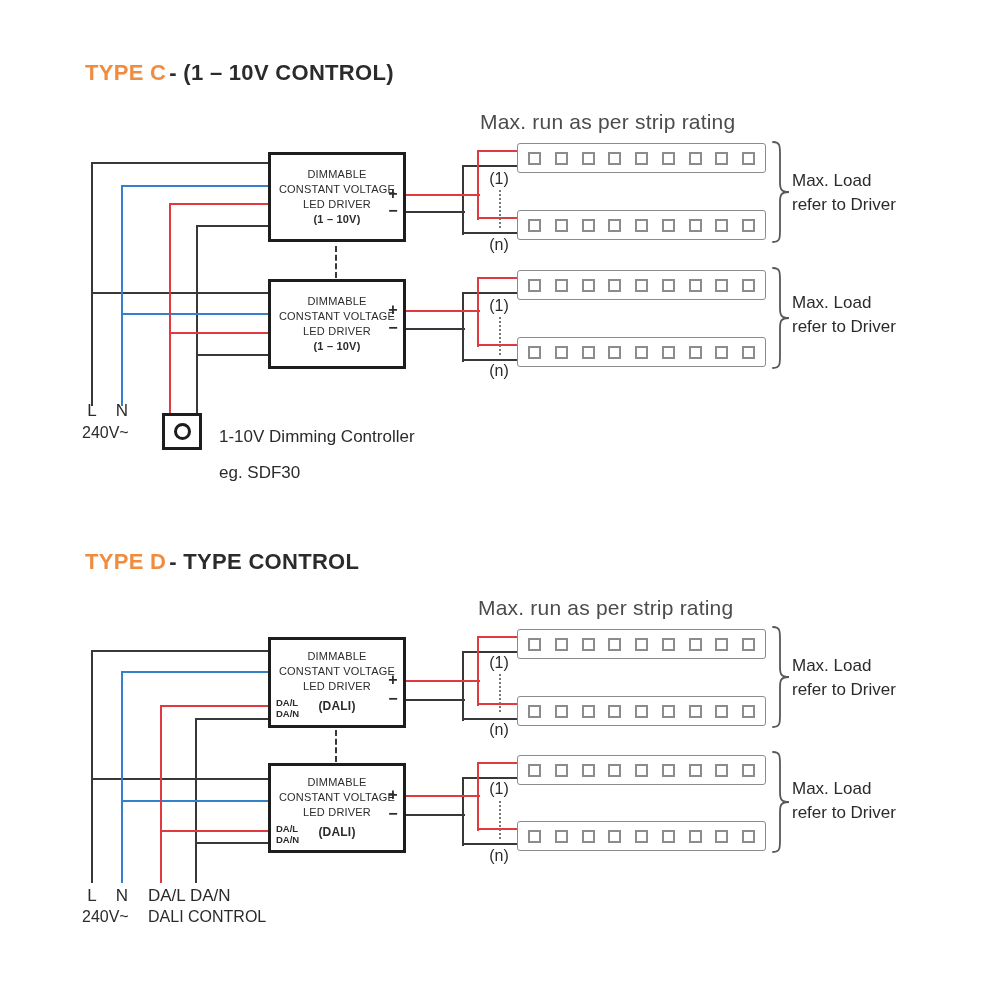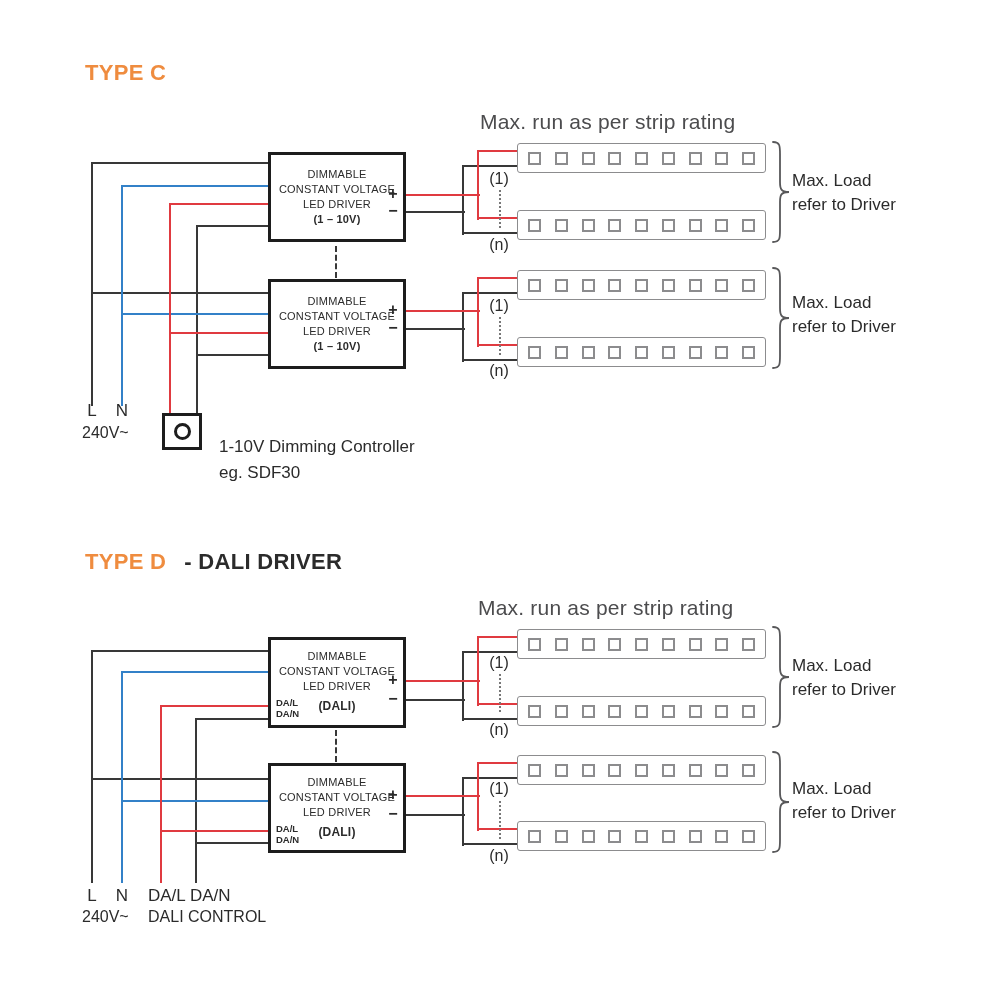--- a/index.html
+++ b/index.html
@@ -1,18 +1,18 @@
 <!DOCTYPE html>
 <html><head>
 <meta charset="utf-8">
 <style>
   html,body{margin:0;padding:0;background:#ffffff;}
   #canvas{position:relative;width:1000px;height:1000px;background:#fff;
           font-family:"Liberation Sans",sans-serif;overflow:hidden;color:#2b2b2b;}
-  .title{position:absolute;display:flex;gap:18px;font-size:22px;font-weight:bold;
+  .title{position:absolute;display:flex;gap:3px;font-size:22px;font-weight:bold;
          color:#2b2b2b;letter-spacing:.3px;white-space:nowrap;align-items:flex-end;}
   .title .hl{color:#EF8C3F;}
   .heading{position:absolute;font-size:21px;color:#4c4c4e;letter-spacing:.2px;white-space:nowrap;}
   .driver{position:absolute;left:268px;width:138px;box-sizing:border-box;background:#fff;
           border:3px solid #1d1d1d;text-align:center;padding-top:12px;z-index:3;}
   .driver.d{padding-top:9px;}
   .dl{font-size:11px;line-height:15px;letter-spacing:.2px;white-space:nowrap;}
   .bold{font-weight:bold;}
   .da-cluster{position:relative;height:26px;margin-top:2px;}
   .da{position:absolute;left:5px;font-size:9.5px;font-weight:bold;line-height:10px;}
@@ -37,20 +37,21 @@
   .ctrltext{position:absolute;left:219px;font-size:17px;line-height:18px;white-space:nowrap;}
   .wire{position:absolute;z-index:1;}
 </style>
 </head>
 <body>
 
 <div id="canvas">
 
   <div class="title" style="left:85px;top:60px">
     <span class="hl">TYPE C</span>
+    <span>- (1 – 10V CONTROL)</span>
   </div>
   <div class="heading" style="left:480px;top:110px">Max. run as per strip rating</div>
 
   <div class="driver" style="top:152px;height:90px">
     <div class="dl">DIMMABLE</div>
     <div class="dl">CONSTANT VOLTAGE</div>
     <div class="dl">LED DRIVER</div>
     <div class="dl bold">(1 – 10V)</div>
   </div>
   <div class="sign" style="left:382px;top:186px">+</div>
@@ -128,26 +129,26 @@
     <div>Max. Load</div>
     <div>refer to Driver</div>
   </div>
 
   <div class="lbl lbl-c" style="left:83px;top:401px">L</div>
   <div class="lbl lbl-c" style="left:113px;top:401px">N</div>
   <div class="lbl small" style="left:82px;top:424px">240V~</div>
   <div class="ctrlbox">
     <div class="knob"></div>
   </div>
-  <div class="ctrltext" style="top:438px">1-10V Dimming Controller</div>
+  <div class="ctrltext" style="top:428px">1-10V Dimming Controller</div>
   <div class="ctrltext" style="top:464px">eg. SDF30</div>
 
   <div class="title" style="left:85px;top:549px">
     <span class="hl">TYPE D</span>
-    <span>- DALI DRIVER</span>
+    <span>- TYPE CONTROL</span>
   </div>
   <div class="heading" style="left:478px;top:596px">Max. run as per strip rating</div>
 
   <div class="driver d" style="top:637px;height:91px">
     <div class="dl">DIMMABLE</div>
     <div class="dl">CONSTANT VOLTAGE</div>
     <div class="dl">LED DRIVER</div>
     <div class="da-cluster">
       <span class="da t">DA/L</span>
       <div class="dl bold dali">(DALI)</div>

